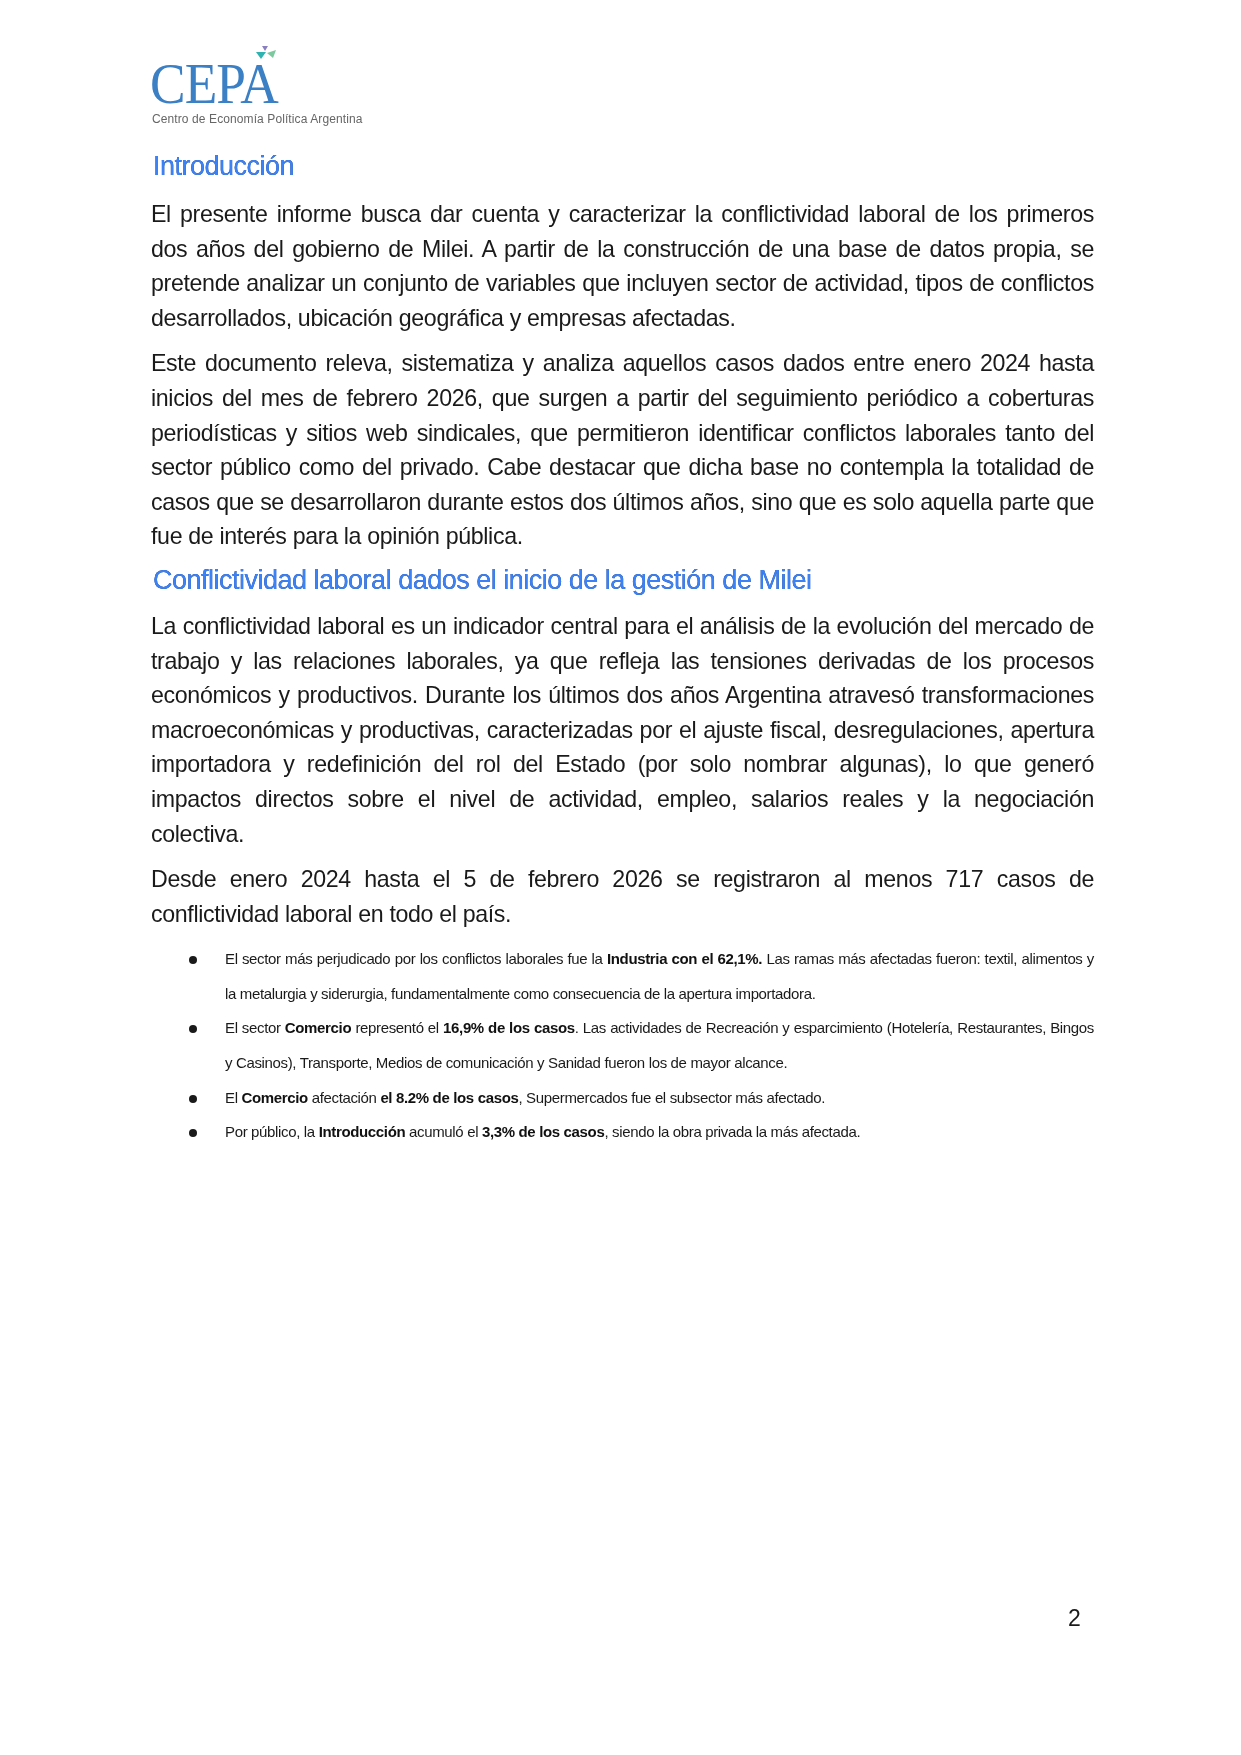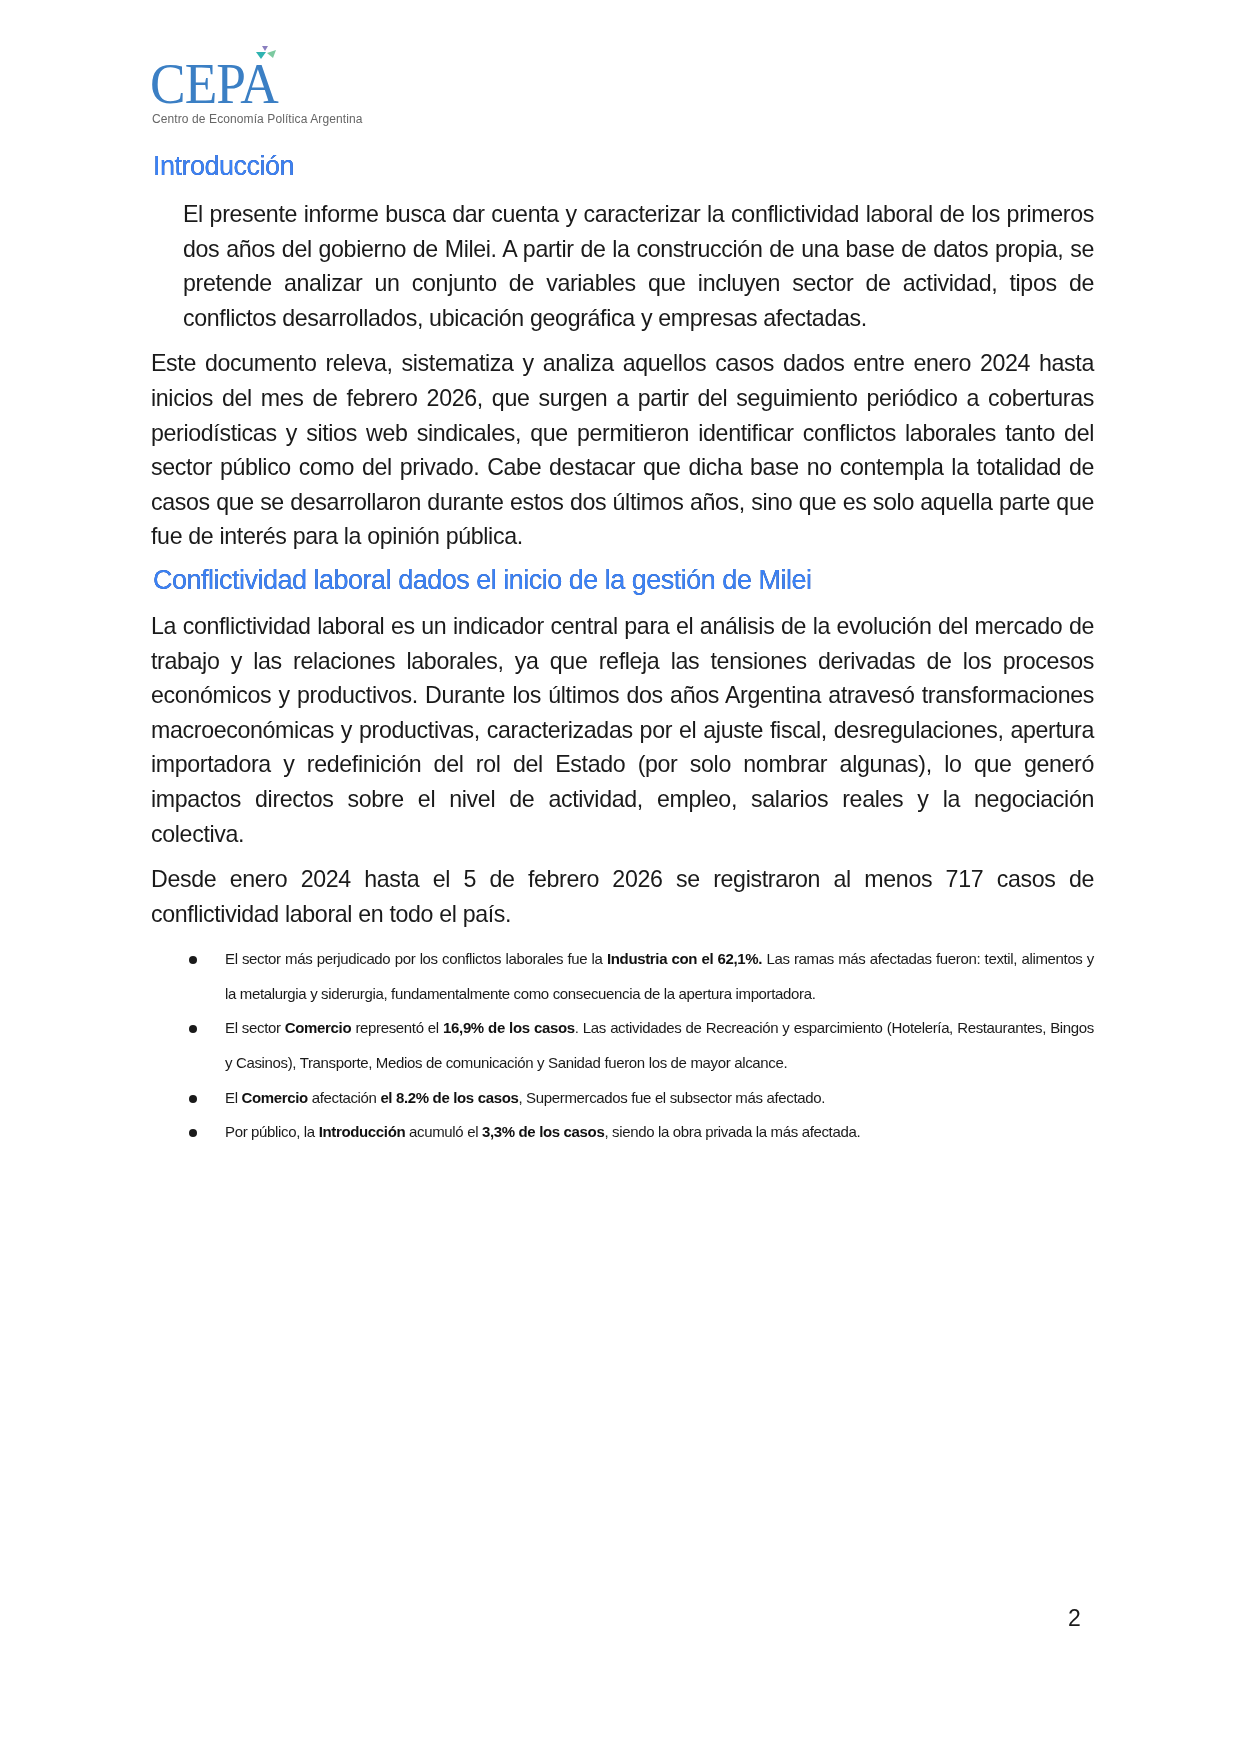--- a/index.html
+++ b/index.html
@@ -68,21 +68,21 @@
     h2.intro { margin-top: 4px; height: 34px; line-height: 34px; }
     h2.section { margin-top: 8px; height: 36px; line-height: 36px; }
     p {
       margin: 0;
       font-size: 23.2px;
       line-height: 34.6px;
       text-align: justify;
       letter-spacing: -0.35px;
       word-spacing: 0px;
     }
-    p.p1 { margin-top: 14px; margin-left: 32px; }
+    p.p1 { margin-top: 14px; }
     p.gap { margin-top: 11px; }
     ul.bullets {
       list-style: none;
       margin: 11px 0 0 0;
       padding: 0;
     }
     ul.bullets li {
       position: relative;
       padding-left: 74px;
       font-size: 15px;

